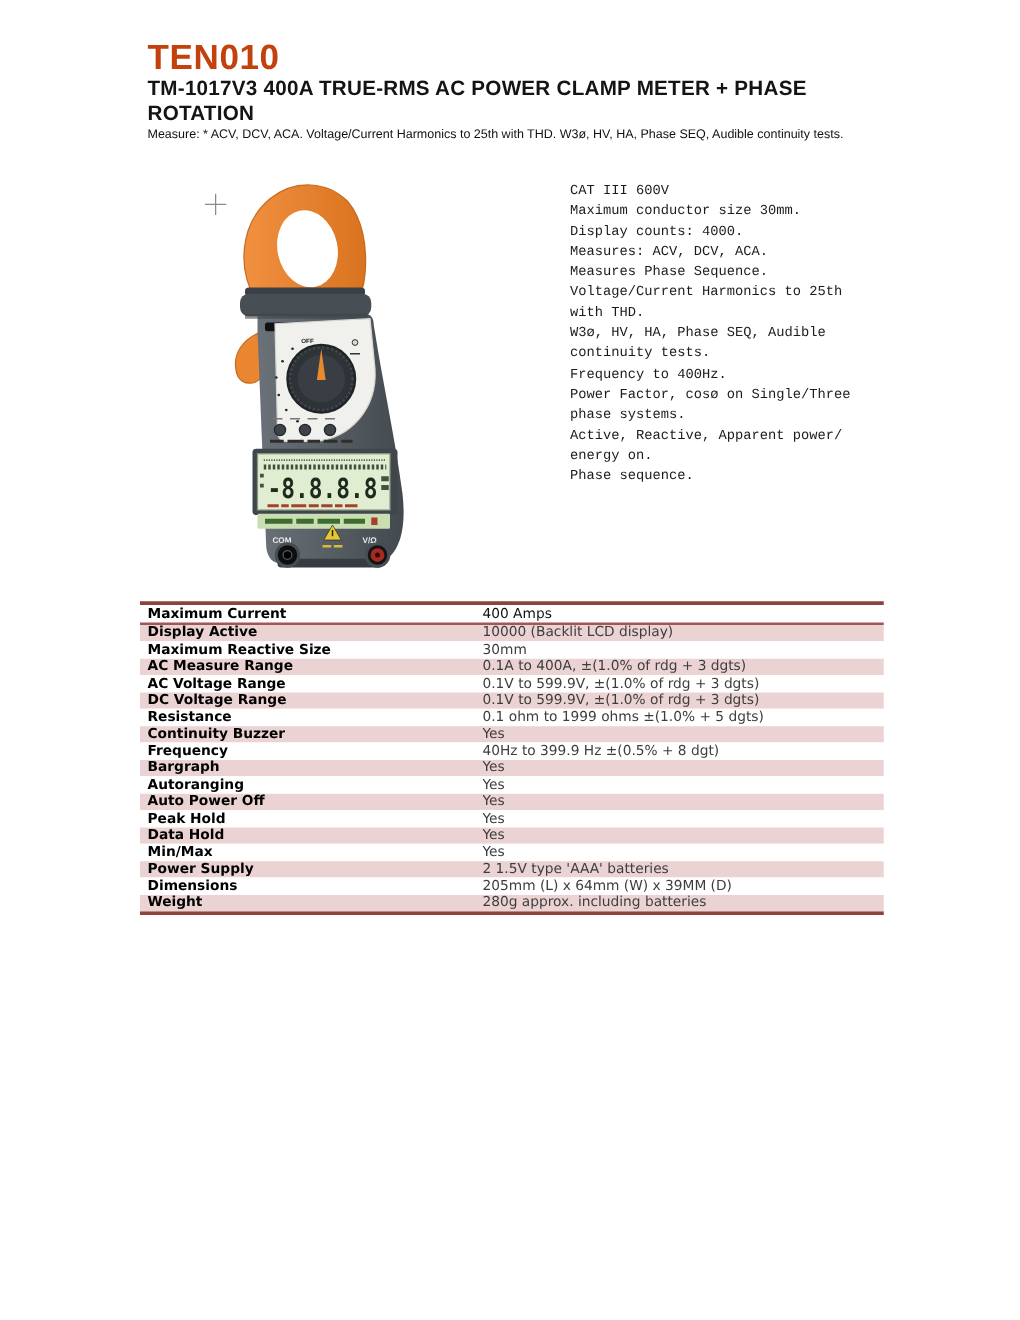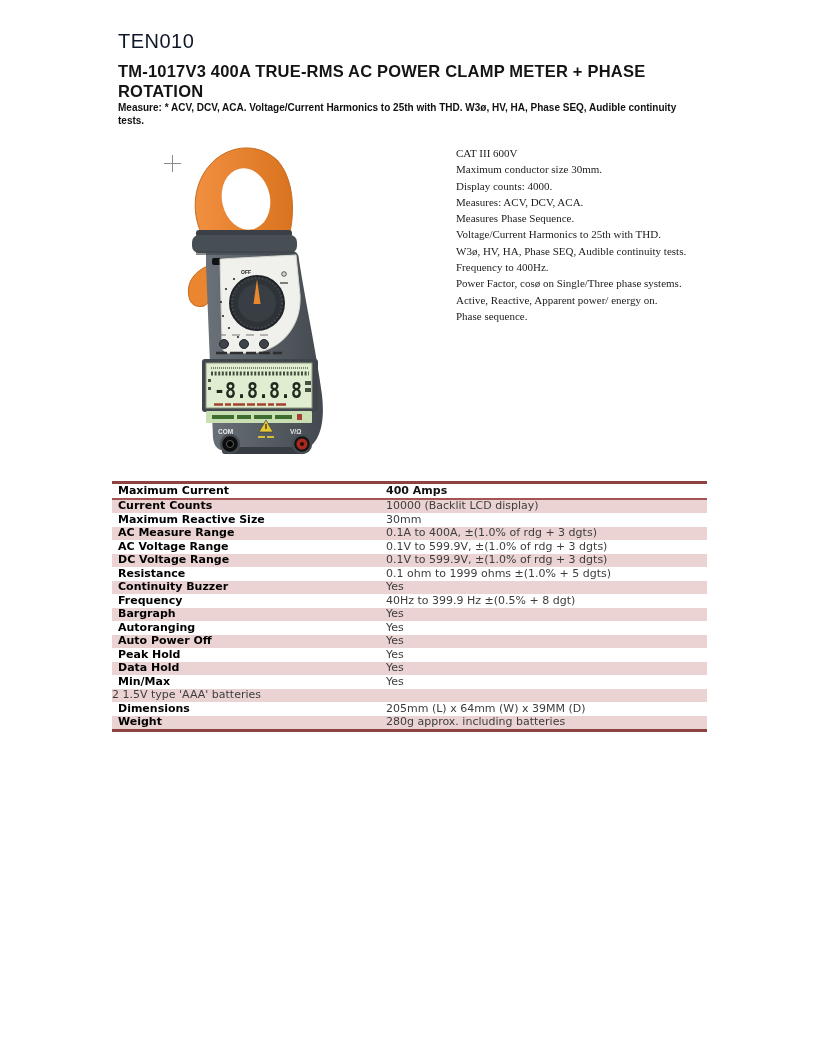--- a/index.html
+++ b/index.html
@@ -1,47 +1,47 @@
 <!DOCTYPE html>
 <html><head>
 <meta charset="utf-8">
 <style>
   html,body{margin:0;padding:0;background:#e9e9e9;}
   .page{position:relative;width:816px;height:1056px;background:#ffffff;margin:0 auto;overflow:hidden;
         font-family:"Liberation Sans",sans-serif;}
 
   
-  .product-code{position:absolute;left:118px;top:30px;font-size:20px;font-weight:normal;color:#0f172a;letter-spacing:.5px;}
+  .product-code{position:absolute;left:118px;top:30px;font-size:28px;font-weight:bold;color:#c2410c;letter-spacing:.5px;}
   .product-title{position:absolute;left:118px;top:61px;width:600px;font-size:16.5px;font-weight:bold;color:#141414;line-height:20px;letter-spacing:.2px;}
-  .measure-note{position:absolute;left:118px;top:101px;width:560px;font-size:10px;font-weight:bold;color:#111;line-height:13px;}
+  .measure-note{position:absolute;left:118px;top:101px;width:560px;font-size:10px;font-weight:normal;color:#111;line-height:13px;}
 
   
   .crosshair{position:absolute;left:164px;top:155px;width:17px;height:17px;}
   .crosshair .h{position:absolute;left:0;top:8px;width:17px;height:1px;background:#8a8a8a;}
   .crosshair .v{position:absolute;left:8px;top:0;width:1px;height:17px;background:#8a8a8a;}
 
   
-  .features{position:absolute;left:456px;top:145px;width:250px;font-family:Liberation Serif, serif;
+  .features{position:absolute;left:456px;top:145px;width:250px;font-family:Liberation Mono, monospace;
             font-size:11px;line-height:16.3px;color:#1c1c1c;}
   .features .feature{margin:0;}
 
   
   .photo{position:absolute;left:178px;top:145px;width:160px;height:315px;}
 
   
   .spec-table{position:absolute;left:112px;top:481px;width:595px;
               border-top:3px solid #8e4240;border-bottom:3px solid #8e4240;
               font-family:"DejaVu Sans",sans-serif;font-size:11px;}
   .spec-row{display:flex;height:13.5px;line-height:13.6px;align-items:center;background:#ffffff;}
   .spec-row.odd{background:#ecd3d3;}
   .spec-row.first{border-bottom:2px solid #a35554;justify-content:space-between;}
   .spec-label{flex:0 0 274px;box-sizing:border-box;padding-left:6px;font-weight:bold;color:#000;
               white-space:nowrap;overflow:hidden;}
   .spec-value{flex:1;color:#3d3d3d;white-space:nowrap;overflow:hidden;}
-  .spec-row.first .spec-value{font-weight:bold;color:#111;}
+  .spec-row.first .spec-value{font-weight:normal;color:#111;}
 </style>
 </head>
 <body>
 
 <div class="page">
 
   <div class="product-code">TEN010</div>
   <div class="product-title">TM-1017V3 400A TRUE-RMS AC POWER CLAMP METER + PHASE ROTATION</div>
   <div class="measure-note">Measure: * ACV, DCV, ACA. Voltage/Current Harmonics to 25th with THD. W3ø, HV, HA, Phase SEQ, Audible continuity tests.</div>
 
@@ -172,21 +172,21 @@
     </div>
 
   <div class="spec-table">
 
       <div class="spec-row even first">
         <div class="spec-label">Maximum Current</div>
         <div class="spec-value">400 Amps</div>
       </div>
 
       <div class="spec-row odd">
-        <div class="spec-label">Current Counts</div>
+        <div class="spec-label">Display Active</div>
         <div class="spec-value">10000 (Backlit LCD display)</div>
       </div>
 
       <div class="spec-row even">
         <div class="spec-label">Maximum Reactive Size</div>
         <div class="spec-value">30mm</div>
       </div>
 
       <div class="spec-row odd">
         <div class="spec-label">AC Measure Range</div>
@@ -242,20 +242,21 @@
         <div class="spec-label">Data Hold</div>
         <div class="spec-value">Yes</div>
       </div>
 
       <div class="spec-row even">
         <div class="spec-label">Min/Max</div>
         <div class="spec-value">Yes</div>
       </div>
 
       <div class="spec-row odd">
+        <div class="spec-label">Power Supply</div>
         <div class="spec-value">2 1.5V type 'AAA' batteries</div>
       </div>
 
       <div class="spec-row even">
         <div class="spec-label">Dimensions</div>
         <div class="spec-value">205mm (L) x 64mm (W) x 39MM (D)</div>
       </div>
 
       <div class="spec-row odd">
         <div class="spec-label">Weight</div>

